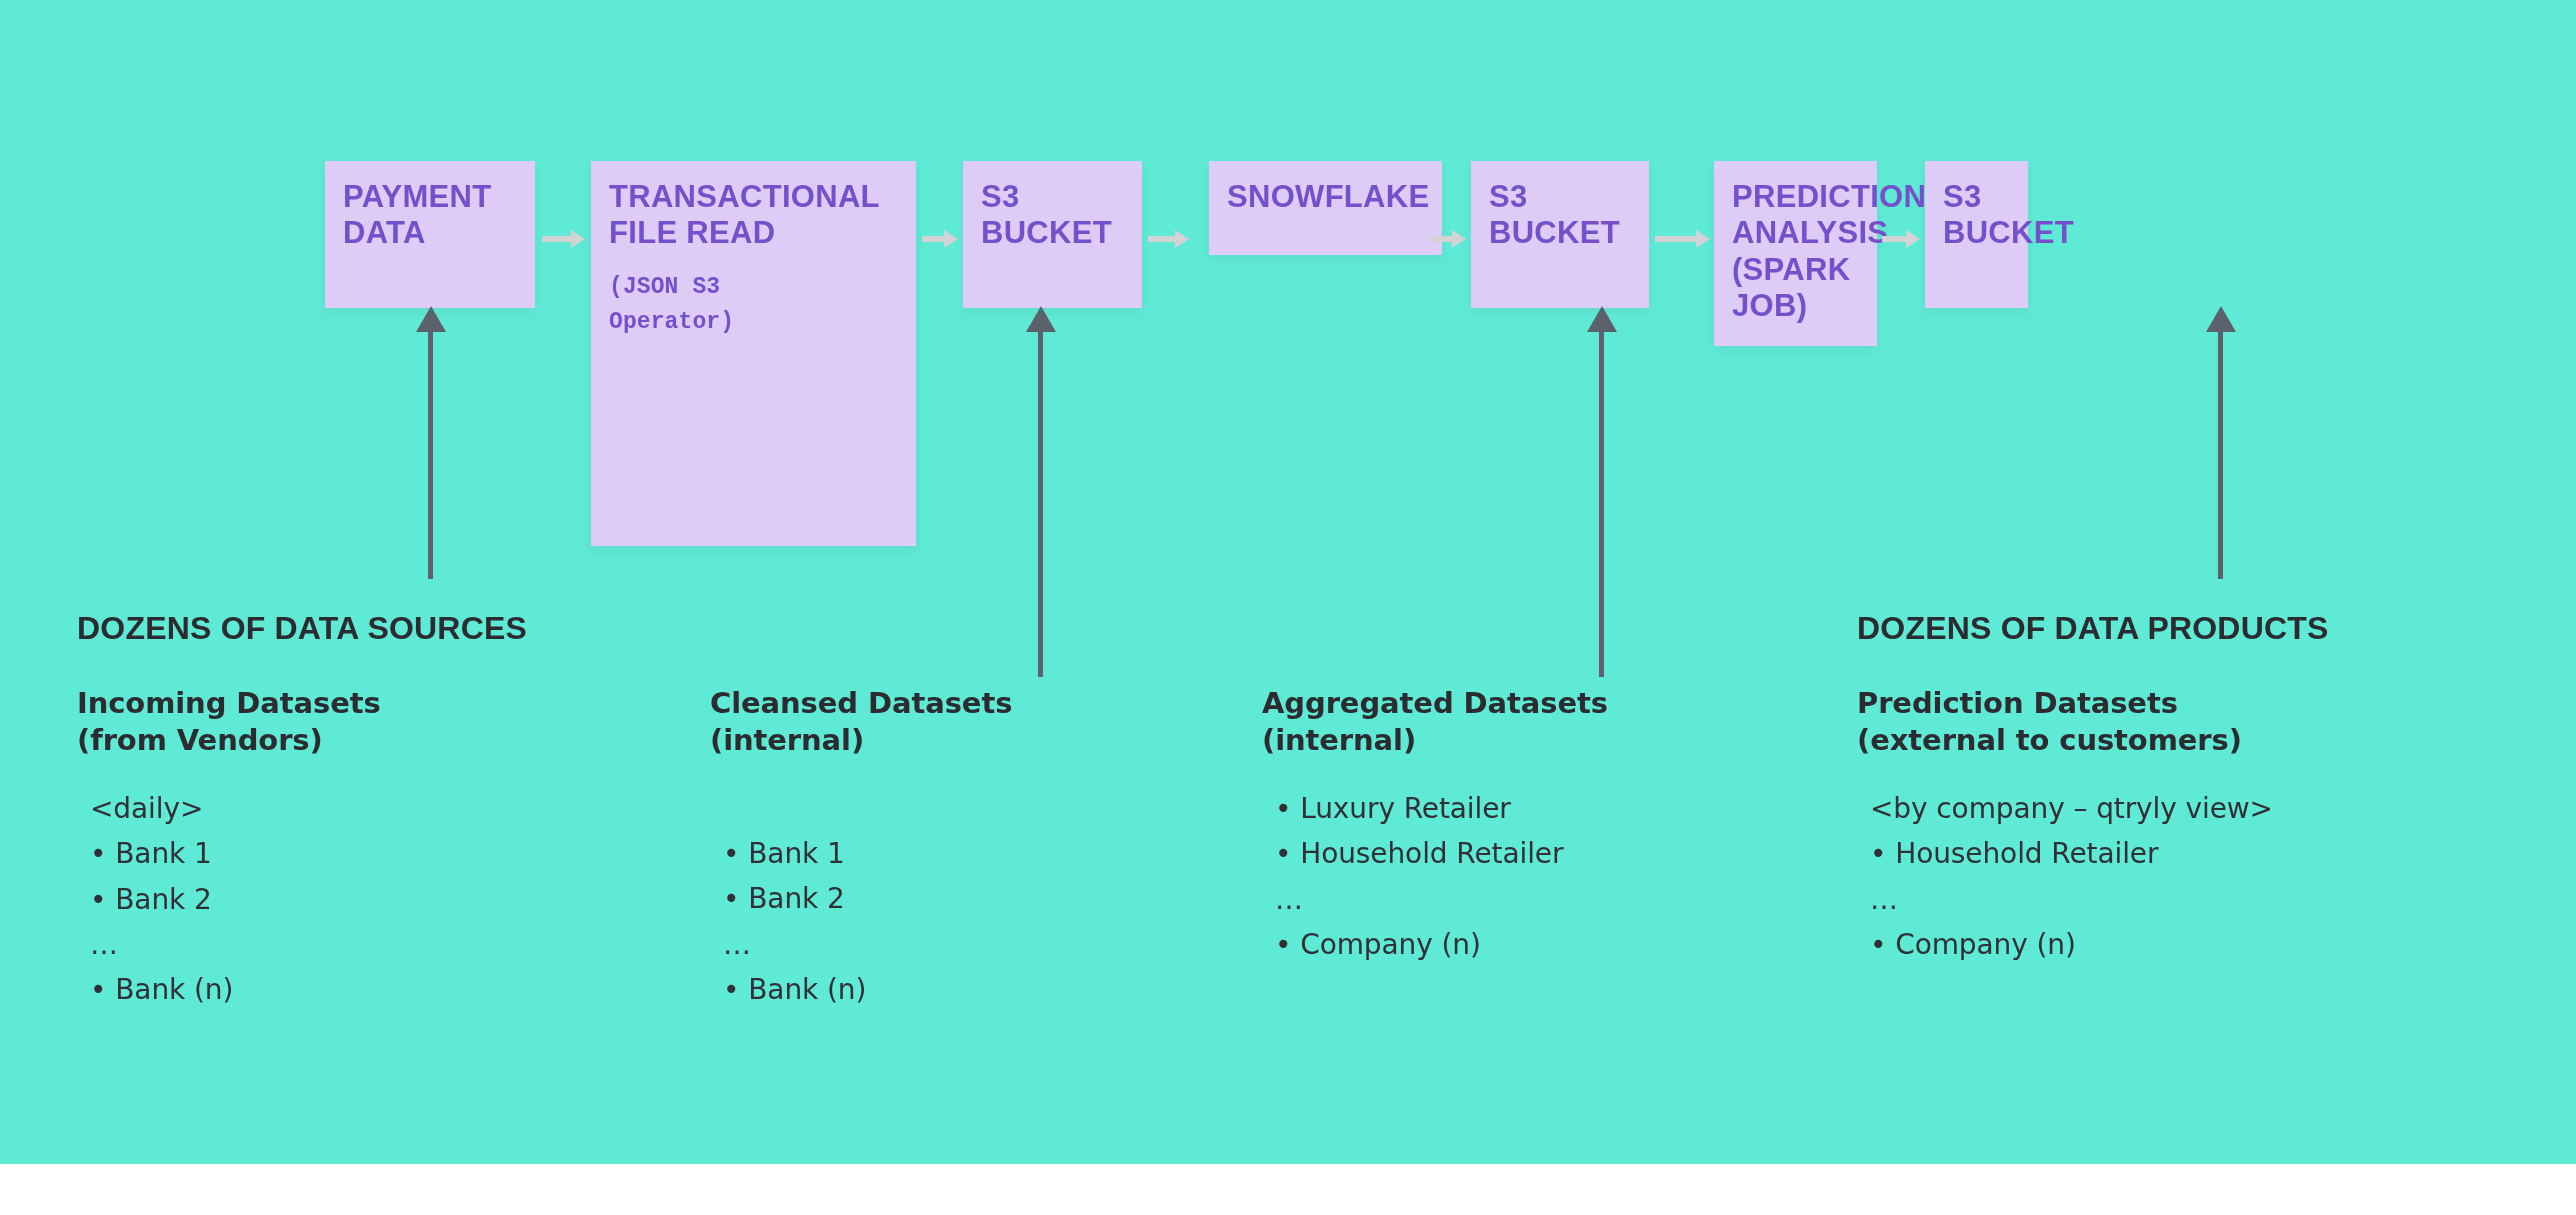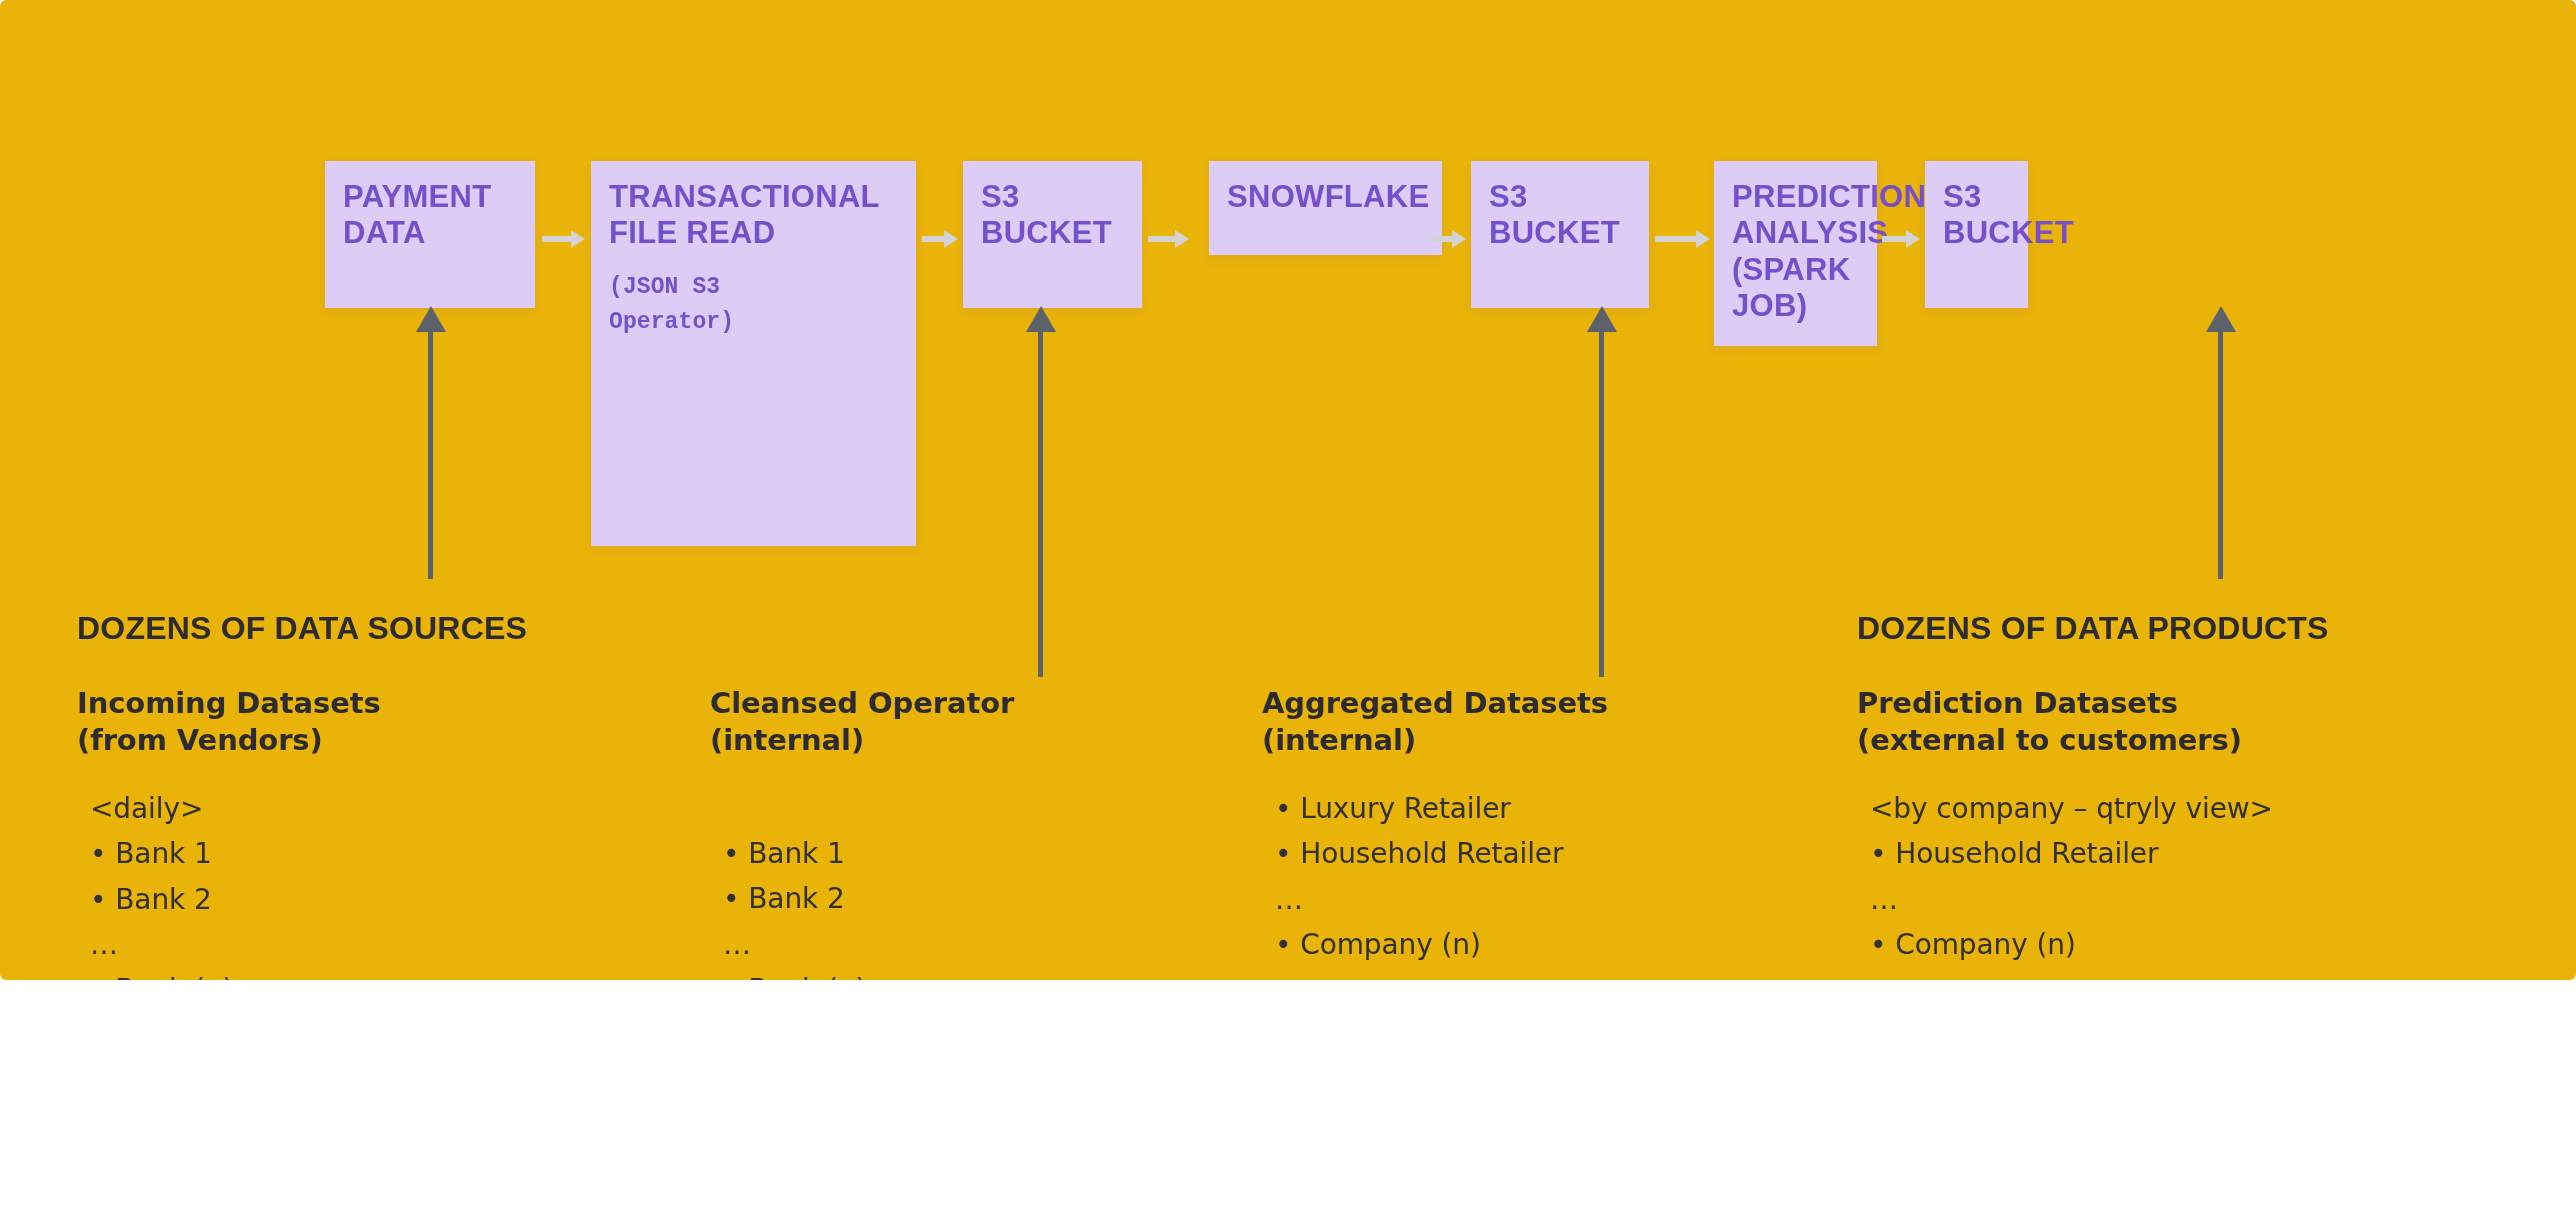--- a/index.html
+++ b/index.html
@@ -6,24 +6,23 @@
     margin: 0;
     padding: 0;
     background: #ffffff;
   }
   body {
     font-family: "Liberation Sans", sans-serif;
   }
   #canvas {
     position: relative;
     width: 2576px;
-    height: 980px;
-    background: #eab308;
+    height: 1164px;
+    background: #5eead4;
     overflow: hidden;
-    border-radius: 6px;
   }
 
   
   .flow-box {
     position: absolute;
     background: #ddcdf6;
     box-sizing: border-box;
     padding: 18px 17px 0 18px;
     box-shadow: 0 4.2px 9.8px rgba(120, 100, 160, 0.10);
   }
@@ -235,21 +234,21 @@
     <ul class="col-list">
       <li>&lt;daily&gt;</li>
       <li>• Bank 1</li>
       <li>• Bank 2</li>
       <li>…</li>
       <li>• Bank (n)</li>
     </ul>
   </div>
 
   <div class="col" style="left:710px; top:685px; width:560px;">
-    <div class="col-title">Cleansed Operator
+    <div class="col-title">Cleansed Datasets
 (internal)</div>
     <ul class="col-list">
       <li class="spacer"></li>
       <li>• Bank 1</li>
       <li>• Bank 2</li>
       <li>…</li>
       <li>• Bank (n)</li>
     </ul>
   </div>
 

